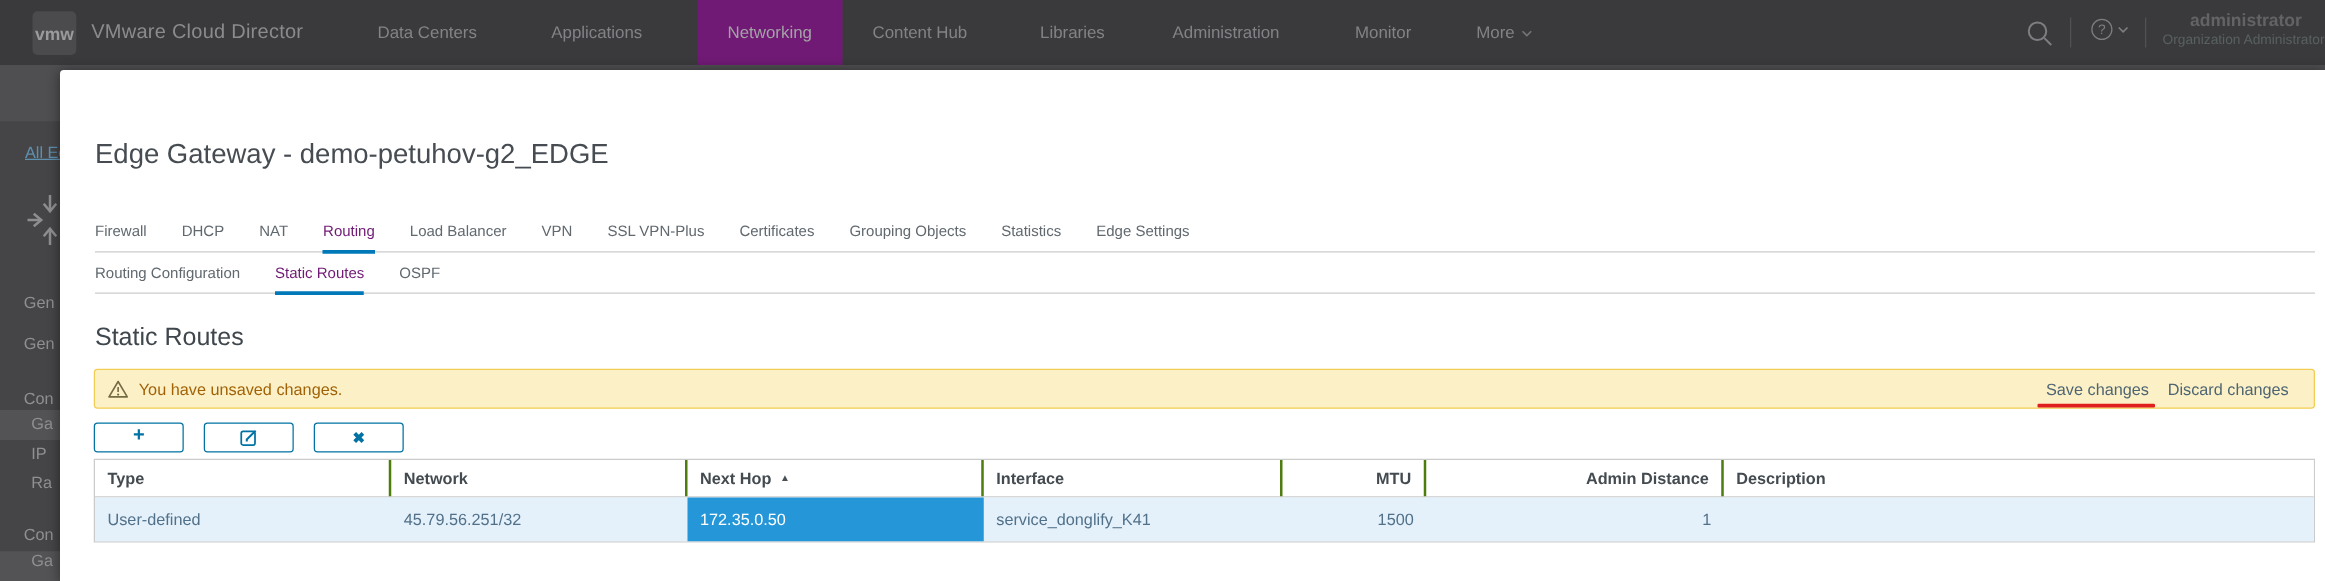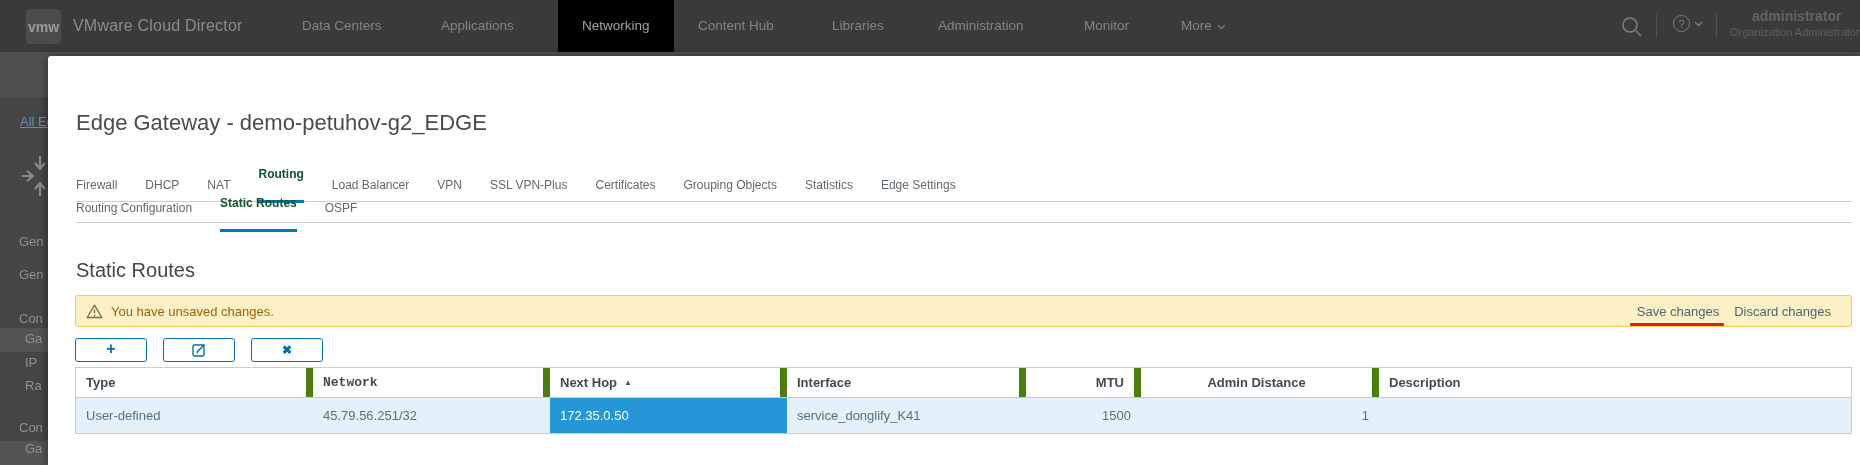--- a/index.html
+++ b/index.html
@@ -5,21 +5,21 @@
   * { margin:0; padding:0; box-sizing:border-box; }
   html,body { width:1860px; height:465px; overflow:hidden; }
   body { position:relative; font-family:"Liberation Sans", sans-serif; background:#454548; }
 
   
   .topbar { position:absolute; left:0; top:0; width:1860px; height:52px; background:var(--topbar-bg); z-index:2; }
   .logo-tile { position:absolute; left:26px; top:9px; width:35px; height:35px; background:#4b4b4e; border-radius:4px;
                color:#9b9b9d; font-weight:bold; font-size:14px; display:flex; align-items:center; justify-content:center; }
   .product { position:absolute; left:73px; top:0; height:52px; line-height:52px; font-size:16px; color:#8b8b8d; letter-spacing:.2px; }
   .nav-item { position:absolute; top:0; height:52px; line-height:52px; font-size:13.5px; color:#838387; white-space:nowrap; }
-  .nav-item.active { background:#000000; color:#a3a3a6; padding:0 24px; }
+  .nav-item.active { background:#701a75; color:#a3a3a6; padding:0 24px; }
   .nav-chevron { display:inline-block; margin-left:5px; opacity:.8; }
   .tb-sep { position:absolute; top:14px; width:1px; height:24px; background:#515154; }
   .search-ico, .help-ico { position:absolute; top:15px; }
   .help-circle { width:17px; height:17px; border:1.4px solid #7e7e82; border-radius:50%; color:#7e7e82;
                  font-size:11px; display:flex; align-items:center; justify-content:center; }
   .user { position:absolute; left:1730px; top:8px; white-space:nowrap; z-index:2; }
   .user .uname { font-size:14px; font-weight:bold; color:#636366; margin-left:22px; }
   .user .urole { font-size:11px; color:#58615f; margin-top:2px; }
 
   
@@ -30,23 +30,23 @@
   .bg-tile { position:absolute; left:0; width:48px; height:24px; background:#535356; z-index:1; }
 
   
   .dialog { position:absolute; left:48px; top:56px; right:0; bottom:0; background:#ffffff;
             border-top-left-radius:3px; box-shadow:0 1px 10px rgba(0,0,0,.45); z-index:5; }
   .dlg-title { position:absolute; left:28px; top:54px; font-size:22px; color:#464c52; }
 
   .tabs { position:absolute; left:28px; right:8px; display:flex; gap:28px; align-items:flex-end;
           border-bottom:1px solid #cccccc; }
   .tabs.main { top:114px; height:32px; }
-  .tabs.sub  { top:147px; height:20px;align-items:center; }
+  .tabs.sub  { top:147px; height:32px; }
   .tab { font-size:12px; color:#61696f; padding-bottom:9px; white-space:nowrap; cursor:default; }
-  .tab.active { color:#14532d; font-weight:700; border-bottom:3px solid var(--tab-underline); margin-bottom:-2px; padding-bottom:19px; }
+  .tab.active { color:#701a75; font-weight:400; border-bottom:3px solid var(--tab-underline); margin-bottom:-2px; padding-bottom:8px; }
 
   .section-heading { position:absolute; left:28px; top:203px; font-size:20px; color:#3f464c; }
 
   .banner { position:absolute; left:27px; right:8px; top:239px; height:32px; background:var(--banner-bg);
             border:1px solid var(--banner-border); border-radius:3px; display:flex; align-items:center;
             padding:0 20px 0 10px; font-size:13px; color:#565044; }
   .banner .msg { margin-left:8px; color:#a16207; }
   .banner-links { margin-left:auto; display:flex; gap:15px; }
   .banner-links span { color:#4e6573; cursor:pointer; white-space:nowrap; }
   .save-wrap { position:relative; }
@@ -54,21 +54,21 @@
 
   .toolbar { position:absolute; left:27px; top:282px; display:flex; gap:16px; }
   .tbtn { width:72px; height:24px; background:#fff; border:1px solid var(--accent); border-radius:3px;
           color:var(--accent); display:flex; align-items:center; justify-content:center; cursor:pointer; }
   .tbtn .plus { font-size:16px; font-weight:bold; line-height:1; margin-top:-2px; }
   .tbtn .cross { font-size:12px; font-weight:bold; line-height:1; }
 
   .grid { position:absolute; left:27px; right:8px; top:311px; border:1px solid #cbcbcb; background:#fff; }
   .grid-head { display:flex; height:30px; background:#ffffff; border-bottom:1px solid #cbcbcb; }
   .gh-cell { font-size:13px; font-weight:600; color:#444b50; display:flex; align-items:center;
-             padding:0 10px; border-right:7px solid #4d7c0f; overflow:hidden; white-space:nowrap; }
+             padding:0 10px; border-right:2px solid #4d7c0f; overflow:hidden; white-space:nowrap; }
   .gh-cell:last-child { border-right:none; }
   .gh-cell.r { justify-content:flex-end; }
   .sort-arrow { font-size:8px; color:#4a5156; margin-left:7px; }
   .grid-row { display:flex; height:35px; background:var(--row-bg); }
   .gr-cell { font-size:13px; color:#51718a; display:flex; align-items:center; padding:0 10px;
              overflow:hidden; white-space:nowrap; }
   .gr-cell.r { justify-content:flex-end; }
   .gr-cell.selected { background:var(--cell-blue); color:#ffffff; }
 </style>
 </head>
@@ -186,34 +186,34 @@
       <div class="tbtn">
         <span class="cross">✖</span>
       </div>
     </div>
 
   <div class="grid">
     <div id="gridhead" class="grid-head">
         <div class="gh-cell" style="width: 237px; flex: 0 0 auto;">
           <span>Type</span>
         </div>
-        <div class="gh-cell" style="width: 237px; flex: 0 0 auto; font-family: Liberation Mono, monospace;">
+        <div class="gh-cell" style="width: 237px; flex: 0 0 auto;">
           <span>Network</span>
         </div>
         <div class="gh-cell" style="width: 237px; flex: 0 0 auto;">
           <span>Next Hop</span>
           <span class="sort-arrow">▲</span>
         </div>
         <div class="gh-cell" style="width: 239px; flex: 0 0 auto;">
           <span>Interface</span>
         </div>
         <div class="gh-cell r" style="width: 115px; flex: 0 0 auto;">
           <span>MTU</span>
         </div>
-        <div class="gh-cell r" style="width: 238px; flex: 0 0 auto; justify-content: center;">
+        <div class="gh-cell r" style="width: 238px; flex: 0 0 auto;">
           <span>Admin Distance</span>
         </div>
         <div class="gh-cell" style="flex: 1 1 0%;">
           <span>Description</span>
         </div>
       </div>
     <div id="gridbody">
         <div class="grid-row">
           <div class="gr-cell" style="width: 237px; flex: 0 0 auto;">User-defined</div>
           <div class="gr-cell" style="width: 237px; flex: 0 0 auto;">45.79.56.251/32</div>

